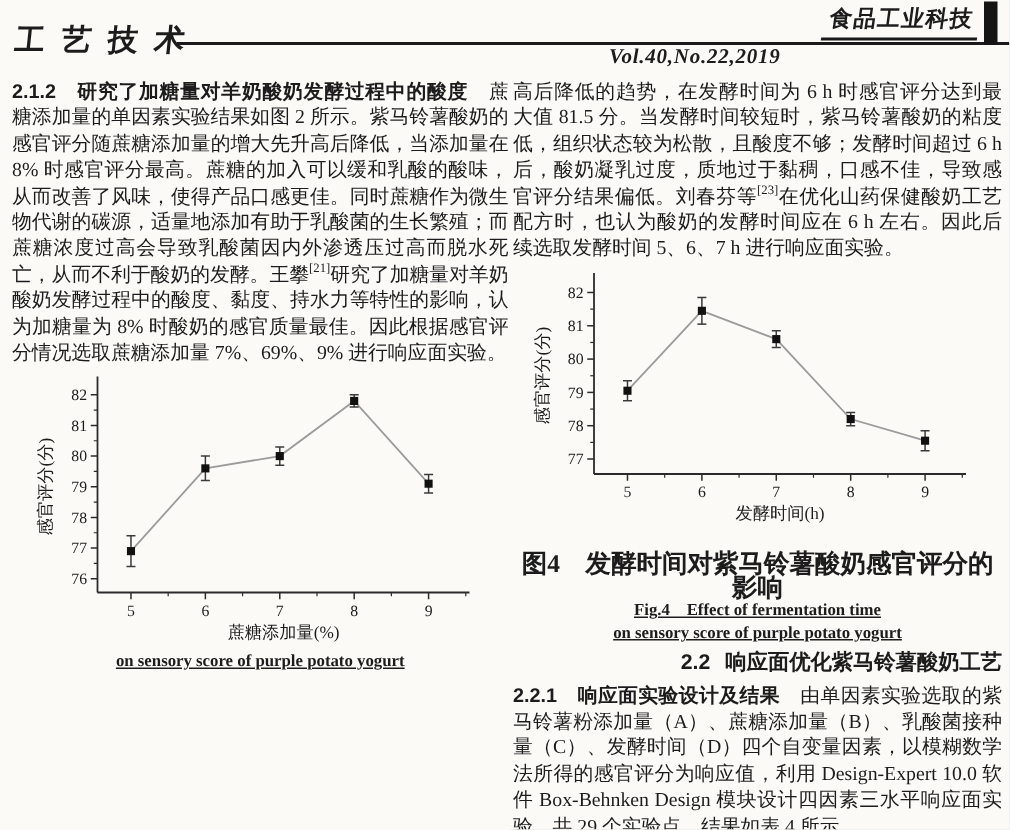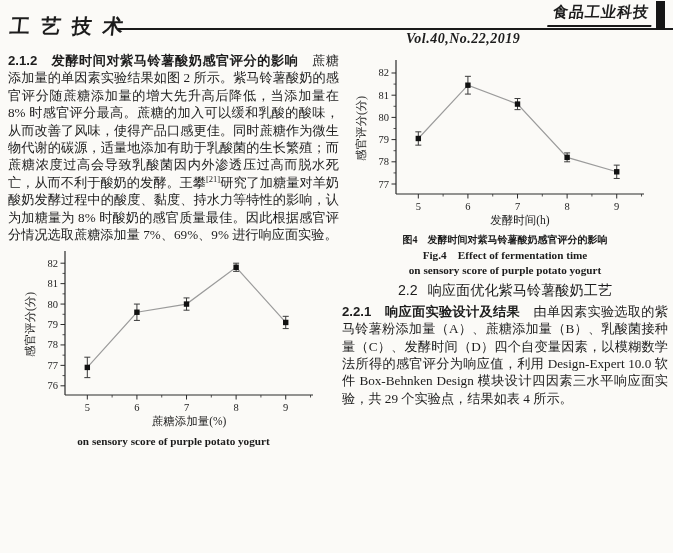--- a/index.html
+++ b/index.html
@@ -29,44 +29,44 @@
   
   .col{position:absolute;top:52px;font-size:13.2px;line-height:17.4px;text-align:justify;}
   .col-left{left:8px;width:331px;}
   .col-right{left:342px;width:326px;}
   .col p{margin:0;}
   .hb{font-family:"Liberation Sans","DejaVu Sans",sans-serif;font-weight:700;}
   sup{font-size:8.5px;line-height:0;vertical-align:super;}
   
   .figure{text-align:center;margin-top:4px;}
   svg text{font-family:"Liberation Serif","DejaVu Serif",serif;}
-  .fig-cap-cn{font-size:10px;font-weight:700;line-height:16px;margin-top:0;}
-  .fig-cap-en{font-size:11.2px;font-weight:700;line-height:14.5px;}
+  .fig-cap-cn{font-size:17px;font-weight:700;line-height:16px;margin-top:14px;}
+  .fig-cap-en{font-size:11.2px;font-weight:700;line-height:14.5px;text-decoration:underline;}
   
   .sec-h{
     font-family:"Liberation Sans","DejaVu Sans",sans-serif;
-    font-size:14.2px;font-weight:400;margin:5px 0 3px 0;text-align:center;
+    font-size:14.2px;font-weight:700;margin:5px 0 3px 0;text-align:right;
   }
   .sec-h .num{margin-right:10px;}
 </style>
 </head>
 <body>
 
 <div class="page">
 
   <div class="hdr-left">工艺技术</div>
   <div class="hdr-rule"></div>
   <div class="hdr-logo">
     <span class="hdr-logo-text">食品工业科技</span>
     <span class="hdr-logo-bar"></span>
   </div>
   <div class="hdr-vol">Vol.40,No.22,2019</div>
 
   <div class="col col-left">
-    <p><span class="hb">2.1.2　发酵时间对紫马铃薯酸奶感官评分的影响</span><span>　蔗糖添加量的单因素实验结果如图 2 所示。紫马铃薯酸奶的感官评分随蔗糖添加量的增大先升高后降低，当添加量在 8% 时感官评分最高。蔗糖的加入可以缓和乳酸的酸味，从而改善了风味，使得产品口感更佳。同时蔗糖作为微生物代谢的碳源，适量地添加有助于乳酸菌的生长繁殖；而蔗糖浓度过高会导致乳酸菌因内外渗透压过高而脱水死亡，从而不利于酸奶的发酵。王攀</span><sup>[21]</sup><span>研究了加糖量对羊奶酸奶发酵过程中的酸度、黏度、持水力等特性的影响，认为加糖量为 8% 时酸奶的感官质量最佳。因此根据感官评分情况选取蔗糖添加量 7%、69%、9% 进行响应面实验。</span></p>
+    <p><span class="hb">2.1.2　研究了加糖量对羊奶酸奶发酵过程中的酸度</span><span>　蔗糖添加量的单因素实验结果如图 2 所示。紫马铃薯酸奶的感官评分随蔗糖添加量的增大先升高后降低，当添加量在 8% 时感官评分最高。蔗糖的加入可以缓和乳酸的酸味，从而改善了风味，使得产品口感更佳。同时蔗糖作为微生物代谢的碳源，适量地添加有助于乳酸菌的生长繁殖；而蔗糖浓度过高会导致乳酸菌因内外渗透压过高而脱水死亡，从而不利于酸奶的发酵。王攀</span><sup>[21]</sup><span>研究了加糖量对羊奶酸奶发酵过程中的酸度、黏度、持水力等特性的影响，认为加糖量为 8% 时酸奶的感官质量最佳。因此根据感官评分情况选取蔗糖添加量 7%、69%、9% 进行响应面实验。</span></p>
 
     <div class="figure">
       <div><svg width="302" height="182">
             <line x1="42" y1="4" x2="42" y2="148" stroke="#2b2b2b" stroke-width="1.2"></line>
             <line x1="42" y1="148" x2="290" y2="148" stroke="#2b2b2b" stroke-width="1.2"></line>
             <line x1="37.5" y1="138.8043478260869" x2="42" y2="138.8043478260869" stroke="#2b2b2b" stroke-width="1"></line>
             <text x="35" y="142.3043478260869" text-anchor="end" font-size="10.5" fill="#1c1c1c">76</text>
             <line x1="37.5" y1="118.36956521739127" x2="42" y2="118.36956521739127" stroke="#2b2b2b" stroke-width="1"></line>
             <text x="35" y="121.86956521739127" text-anchor="end" font-size="10.5" fill="#1c1c1c">77</text>
             <line x1="37.5" y1="97.93478260869563" x2="42" y2="97.93478260869563" stroke="#2b2b2b" stroke-width="1"></line>
@@ -122,20 +122,21 @@
             <line x1="259.71999999999997" y1="81.58695652173918" x2="265.71999999999997" y2="81.58695652173918" stroke="#3a3a3a" stroke-width="1"></line>
             <rect x="260.02" y="72.75652173913055" width="5.4" height="5.4" fill="#111111"></rect>
             <text x="166" y="178" text-anchor="middle" font-size="11.5" fill="#1c1c1c">蔗糖添加量(%)</text>
             <text text-anchor="middle" font-size="11.5" fill="#1c1c1c" transform="translate(11,77.5) rotate(-90)">感官评分(分)</text>
           </svg></div>
       <div class="fig-cap-en">on sensory score of purple potato yogurt</div>
     </div>
   </div>
 
   <div class="col col-right">
+    <p><span>高后降低的趋势，在发酵时间为 6 h 时感官评分达到最大值 81.5 分。当发酵时间较短时，紫马铃薯酸奶的粘度低，组织状态较为松散，且酸度不够；发酵时间超过 6 h 后，酸奶凝乳过度，质地过于黏稠，口感不佳，导致感官评分结果偏低。刘春芬等</span><sup>[23]</sup><span>在优化山药保健酸奶工艺配方时，也认为酸奶的发酵时间应在 6 h 左右。因此后续选取发酵时间 5、6、7 h 进行响应面实验。</span></p>
 
     <div class="figure">
       <div><svg width="302" height="172">
             <line x1="42" y1="4" x2="42" y2="138" stroke="#2b2b2b" stroke-width="1.2"></line>
             <line x1="42" y1="138" x2="290" y2="138" stroke="#2b2b2b" stroke-width="1.2"></line>
             <line x1="37.5" y1="128.0084745762711" x2="42" y2="128.0084745762711" stroke="#2b2b2b" stroke-width="1"></line>
             <text x="35" y="131.5084745762711" text-anchor="end" font-size="10.5" fill="#1c1c1c">77</text>
             <line x1="37.5" y1="105.80508474576268" x2="42" y2="105.80508474576268" stroke="#2b2b2b" stroke-width="1"></line>
             <text x="35" y="109.30508474576268" text-anchor="end" font-size="10.5" fill="#1c1c1c">78</text>
             <line x1="37.5" y1="83.60169491525423" x2="42" y2="83.60169491525423" stroke="#2b2b2b" stroke-width="1"></line>

